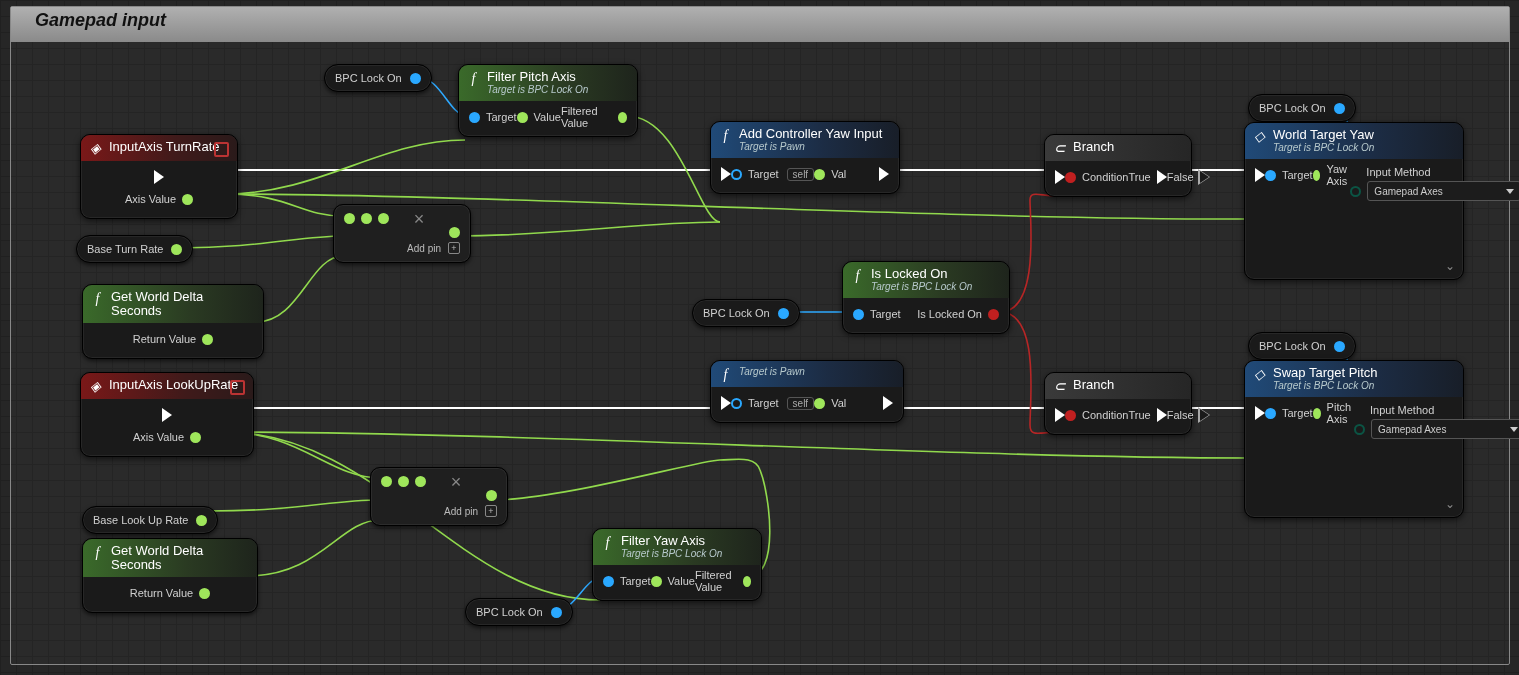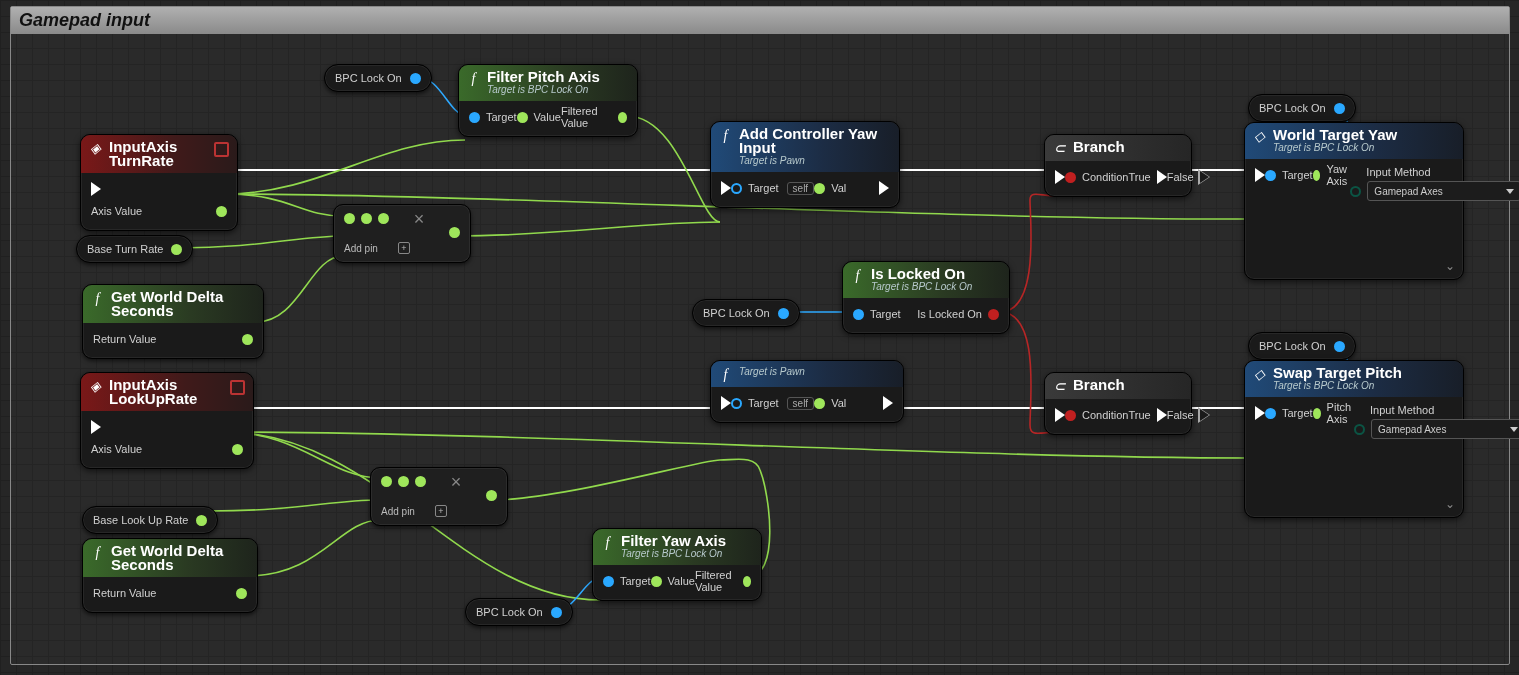--- a/index.html
+++ b/index.html
@@ -1,29 +1,29 @@
 <!DOCTYPE html>
 <html><head>
 <meta charset="utf-8">
 <style>
   html,body{margin:0;padding:0;width:1519px;height:675px;background:#2a2a2a;font-family:"Segoe UI",Arial,sans-serif;font-size:12px;color:#c8c8c8;overflow:hidden}
   
   .grid{position:absolute;inset:0;background-color:#262626;background-image:linear-gradient(#202020 1px,transparent 1px),linear-gradient(90deg,#202020 1px,transparent 1px);background-size:16px 16px}
   
   .comment{position:absolute;border:1px solid #888;background:rgba(255,255,255,0.02);border-radius:2px}
-  .comment-title{background:linear-gradient(#b0b0b0,#8a8a8a);color:#111;height:27px;line-height:27px;font-size:18px;font-weight:bold;padding:0 8px;font-style:italic}
+  .comment-title{background:linear-gradient(#b0b0b0,#8a8a8a);color:#111;height:35px;line-height:27px;font-size:18px;font-weight:bold;padding:0 24px;font-style:italic}
   
   .node{position:absolute;background:#1a1a1a;border:1px solid #000;border-radius:10px;box-shadow:0 2px 6px rgba(0,0,0,0.6), inset 0 0 0 1px rgba(255,255,255,0.06)}
   .node-head{border-radius:9px 9px 0 0;padding:5px 10px 5px 28px;position:relative;min-height:16px}
   .node-head .ico{position:absolute;left:7px;top:6px;width:15px;height:15px;display:flex;align-items:center;justify-content:center;font-style:italic;font-family:Georgia,serif;color:#fff;font-size:14px}
-  .node-title{color:#fff;font-size:15px;font-weight:bold;line-height:14px}
+  .node-title{color:#fff;font-size:13px;font-weight:normal;line-height:14px}
   .node-sub{color:#b7c9cc;font-size:10px;font-style:italic;line-height:12px}
   .node-body{padding:5px 10px 8px 10px;position:relative}
   .row{display:flex;align-items:center;height:22px;gap:6px}
-  .row.right{justify-content:space-between}
+  .row.right{justify-content:center}
   .cols{display:flex;justify-content:space-between}
   .col{display:flex;flex-direction:row}
   .pin{width:11px;height:11px;border-radius:50%;box-sizing:border-box;border:2px solid currentColor}
   .pin.full{background:currentColor}
   .pin.exec{width:0;height:0;border:none;border-top:7px solid transparent;border-bottom:7px solid transparent;border-left:10px solid #fff;border-radius:0}
   .pin.exec.out{border-left-color:#fff}
   .pin.exec.hollow{border-left-color:transparent;position:relative}
   .pin.exec.hollow::before{content:"";position:absolute;left:-12px;top:-8px;width:0;height:0;border-top:8px solid transparent;border-bottom:8px solid transparent;border-left:12px solid #aaa}
   .pin.exec.hollow::after{content:"";position:absolute;left:-10px;top:-6px;width:0;height:0;border-top:6px solid transparent;border-bottom:6px solid transparent;border-left:9px solid #1a1a1a}
   .label{font-size:11px;color:#d0d0d0}
@@ -34,21 +34,21 @@
   .h-blue{background:linear-gradient(90deg,#204a78,#1c2c44 60%,#181e28)}
   .h-grey{background:linear-gradient(90deg,#3a3a3a,#262626)}
   
   .pill{position:absolute;background:#1a1a1a;border:1px solid #000;border-radius:14px;height:26px;display:flex;align-items:center;padding:0 10px;gap:8px;box-shadow:inset 0 0 0 1px rgba(255,255,255,0.06),0 2px 4px rgba(0,0,0,0.6)}
   .pill .label{font-size:11px}
   
   .pure{position:absolute;background:#1a1a1a;border:1px solid #000;border-radius:10px;box-shadow:inset 0 0 0 1px rgba(255,255,255,0.06),0 2px 4px rgba(0,0,0,0.6)}
   
   .mult{position:absolute;width:116px;background:#1f1f1f;border:1px solid #000;border-radius:10px;box-shadow:inset 0 0 0 1px rgba(255,255,255,0.06),0 2px 4px rgba(0,0,0,0.6);padding:8px 10px}
   .mult .x{font-size:18px;color:#888;text-align:center;line-height:12px}
-  .addpin{font-size:10px;color:#bbb;display:flex;align-items:center;gap:20px;}
+  .addpin{font-size:10px;color:#bbb;display:flex;align-items:center;gap:7px;justify-content:flex-end}
   .addpin .plus{width:10px;height:10px;border:1px solid #888;border-radius:2px;display:flex;align-items:center;justify-content:center;font-size:9px;line-height:9px}
   
   .bp{position:absolute;right:8px;top:7px;width:11px;height:11px;border:2px solid #b33;border-radius:2px}
   
   .dd{background:#1c1c1c;border:1px solid #555;border-radius:3px;height:18px;width:140px;display:flex;align-items:center;justify-content:space-between;padding:0 6px;font-size:10px;color:#ccc}
   .dd .arr{width:0;height:0;border-left:4px solid transparent;border-right:4px solid transparent;border-top:5px solid #ccc}
   .c-float{color:#9fe65b}
   .c-obj{color:#2aa8ff}
   .c-bool{color:#c02020}
   .c-byte{color:#0b5444}

